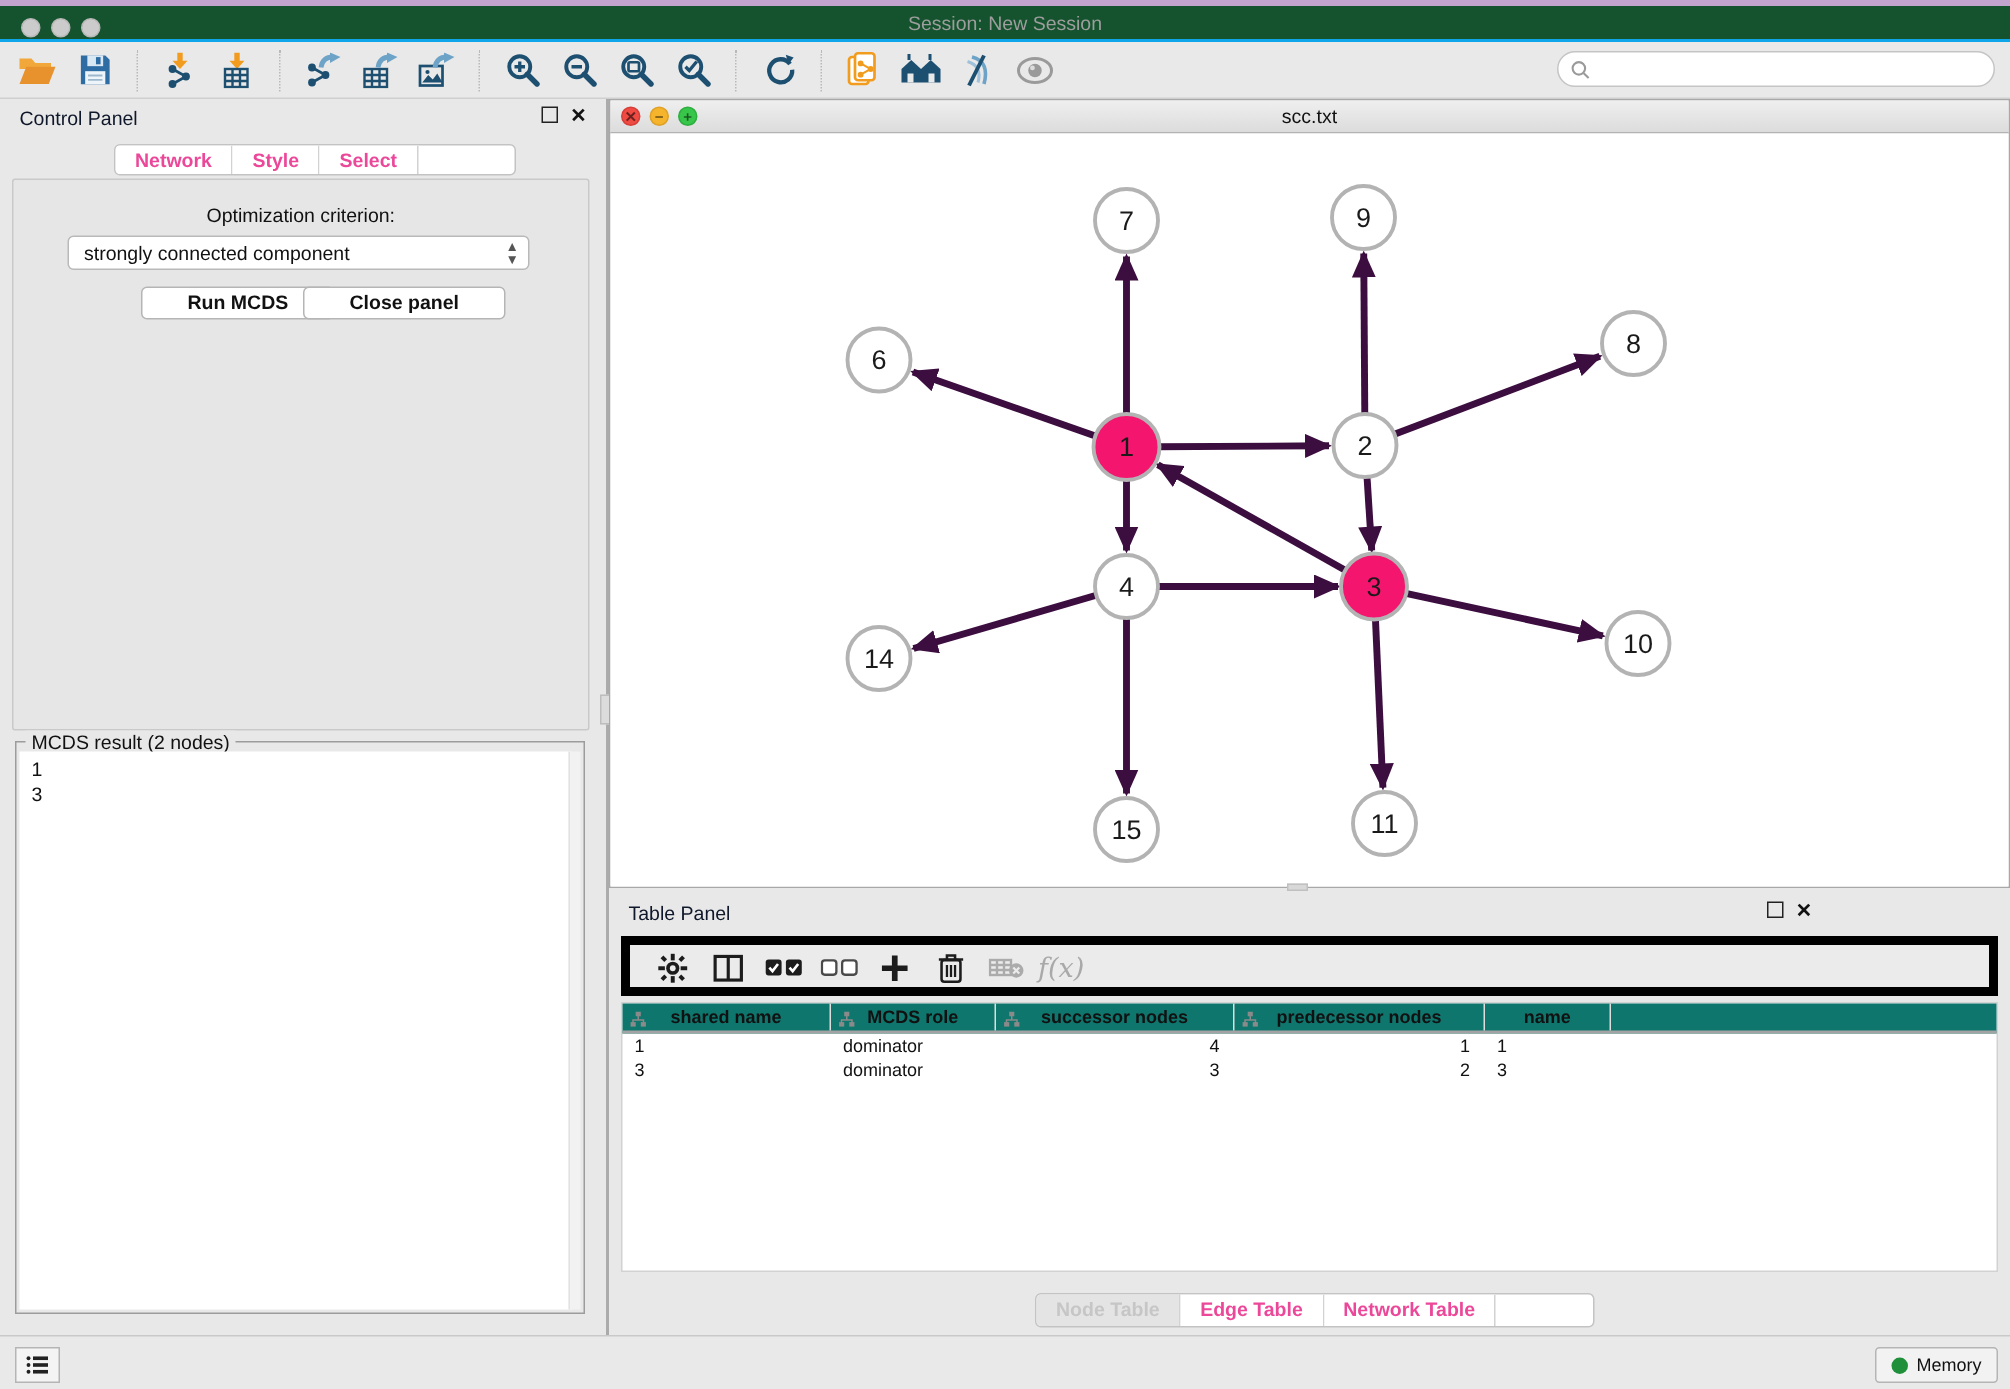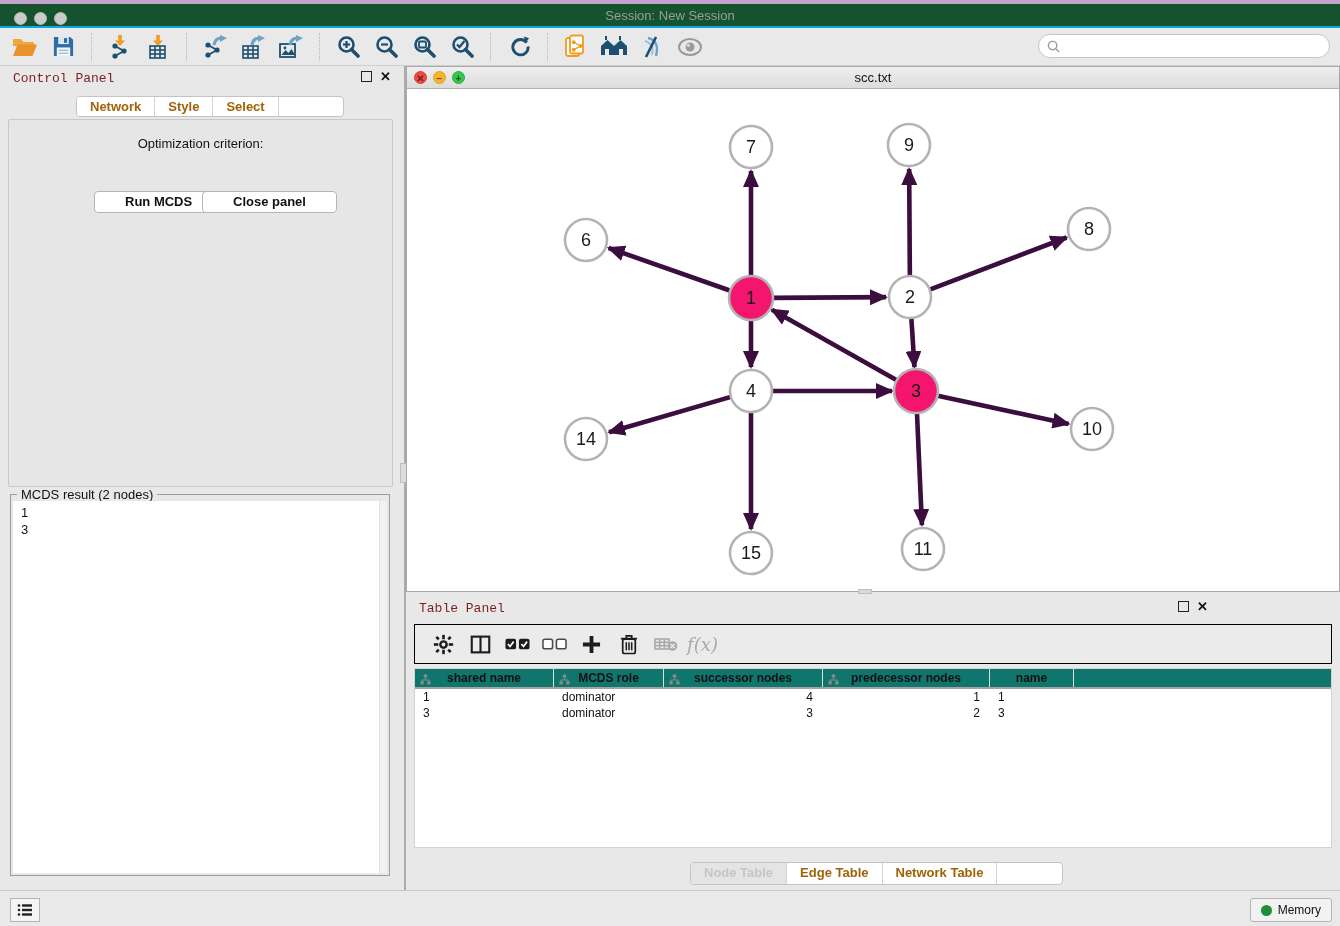--- a/index.html
+++ b/index.html
@@ -19,27 +19,27 @@
   .toolbar { position:absolute; left:0; top:28px; width:1340px; height:38px;
     background:#e9e9e9; border-bottom:1px solid #cfcfcf; display:flex; align-items:center; padding-left:6px; }
   .toolbtn { width:38px; height:32px; display:flex; align-items:center; justify-content:center; cursor:default; }
   .tb-sep { width:0; height:28px; border-left:1px dotted #b9b9b9; margin:0 9px; }
   .search-field { position:absolute; right:10px; top:6px; width:292px; height:24px;
     background:#fff; border:1px solid #c5c5c5; border-radius:13px; display:flex; align-items:center; padding-left:8px; }
   .search-field input { border:none; outline:none; background:transparent; font-size:12px; width:250px; margin-left:5px; font-family:inherit;}
   
   .control-panel { position:absolute; left:0; top:66px; width:401px; height:824px; }
   .panel-head { position:absolute; left:0; top:0; width:100%; height:26px; }
-  .panel-head .panel-title { position:absolute; left:13px; top:5px; font-size:13px; color:#7f1d1d;font-family:Liberation Mono, monospace; }
+  .panel-head .panel-title { position:absolute; left:13px; top:5px; font-size:13px; color:#0f172a; }
   .panel-head .panel-icons { position:absolute; right:10px; top:5px; display:flex; gap:8px; }
   .float-glyph { width:11px; height:11px; border:1.5px solid #222; display:inline-block; }
   .close-glyph { font-size:13px; font-weight:bold; color:#111; line-height:11px; }
   .seg-tabs { position:absolute; display:flex; border:1px solid #c3c3c3; border-radius:4px; overflow:hidden; background:#fff; }
   .cp-tabs { left:76px; top:30px; height:21px; }
-  .seg { padding:2px 13px; font-size:13px; font-weight:bold; color:#a16207; background:#fff; border-right:1px solid #d2d2d2; line-height:16px; }
+  .seg { padding:2px 13px; font-size:13px; font-weight:bold; color:#ec4899; background:#fff; border-right:1px solid #d2d2d2; line-height:16px; }
   .seg:last-child { border-right:none;margin-top:28px; }
   .seg.dim { background:#e4e4e4; color:#c6c6c6; }
   .cp-content { position:absolute; left:8px; top:53px; width:385px; height:368px;
     background:#e6e6e6; border:1px solid #c9c9c9; border-radius:2px; }
   .opt-label { position:absolute; left:0; right:0; top:70px; text-align:center; font-size:13px; color:#111; }
   .cp-dropdown { position:absolute; left:45px; top:91px; width:308px; height:23px; background:#fff;
     border:1px solid #b9b9b9; border-radius:4px; font-size:13px; display:flex; align-items:center; padding-left:10px; }
   .dd-arrows { position:absolute; right:6px; top:2px; font-size:9px; color:#555; line-height:9px; text-align:center;}
   .cp-btn { position:absolute; top:125px; height:22px; background:#fff; border:1px solid #b5b5b5;
     border-radius:4px; font-size:13px; font-weight:bold; text-align:center; line-height:20px; padding:0 30px; }
@@ -60,21 +60,21 @@
   .nl { width:13px; height:13px; border-radius:50%; font-size:10px; font-weight:bold; color:rgba(0,0,0,.55);
     text-align:center; line-height:13px; }
   .nl.red { background:#ef4b43; border:1px solid #d63f38; }
   .nl.yellow { background:#f6b42c; border:1px solid #dfa126; }
   .nl.green { background:#37c649; border:1px solid #2eae40; }
   .net-canvas { position:absolute; left:0; top:22px; width:932px; height:502px; background:#fff; }
   .h-grip { position:absolute; left:858px; top:589px; width:14px; height:5px; background:#d8d8d8; border:1px solid #c0c0c0;}
   
   .table-panel { position:absolute; left:406px; top:596px; width:812px; height:294px; }
   .tp-toolbar { position:absolute; left:8px; top:28px; width:918px; height:40px;
-    background:#ebebeb; border:1px solid #000000; display:flex; align-items:center; padding-left:10px; }
+    background:#ebebeb; border:6px solid #000000; display:flex; padding-left:10px; }
   .tp-btn { width:37px; height:30px; display:flex; align-items:center; justify-content:center; }
   .fx { font-family:"DejaVu Serif", serif; font-style:italic; font-size:18px; color:#a9a9a9; }
   .data-table { position:absolute; left:8px; top:72px; width:918px; height:180px; background:#fff; border:1px solid #d2d2d2; }
   .t-header { display:grid; grid-template-columns:139px 110px 159px 167px 84px 1fr; height:20px;
     background:#0f766e; border-bottom:2px solid #a3a3a3;font-weight:bold; }
   .t-hcell { position:relative; border-right:1px solid #ddd; font-size:12px; display:flex; align-items:center; justify-content:center; }
   .t-hcell:last-child { border-right:none; }
   .t-hcell .tree-ic { position:absolute; left:5px; top:5px; }
   .t-row { display:grid; grid-template-columns:139px 110px 159px 167px 84px 1fr; height:16px; font-size:12px; }
   .t-cell { overflow:hidden; line-height:16px; }
@@ -283,20 +283,24 @@
     </span>
   </div>
   <div class="seg-tabs cp-tabs" id="cp-tabs">
       <div class="seg">Network</div>
       <div class="seg">Style</div>
       <div class="seg">Select</div>
       <div class="seg dim">MCDS</div>
     </div>
   <div class="cp-content"></div>
   <div class="opt-label">Optimization criterion:</div>
+  <div class="cp-dropdown">
+    <span>strongly connected component</span>
+    <span class="dd-arrows">▲<br>▼</span>
+  </div>
   <div class="cp-btn" style="left:94px;">Run MCDS</div>
   <div class="cp-btn" style="left:202px;">Close panel</div>
   <div class="groupbox">
     <span class="legend">MCDS result (2 nodes)</span>
     <div class="result-area" id="result-area">1
 3</div>
     <div class="result-scroll"></div>
   </div>
 </div>
 <div class="v-splitter"></div>

